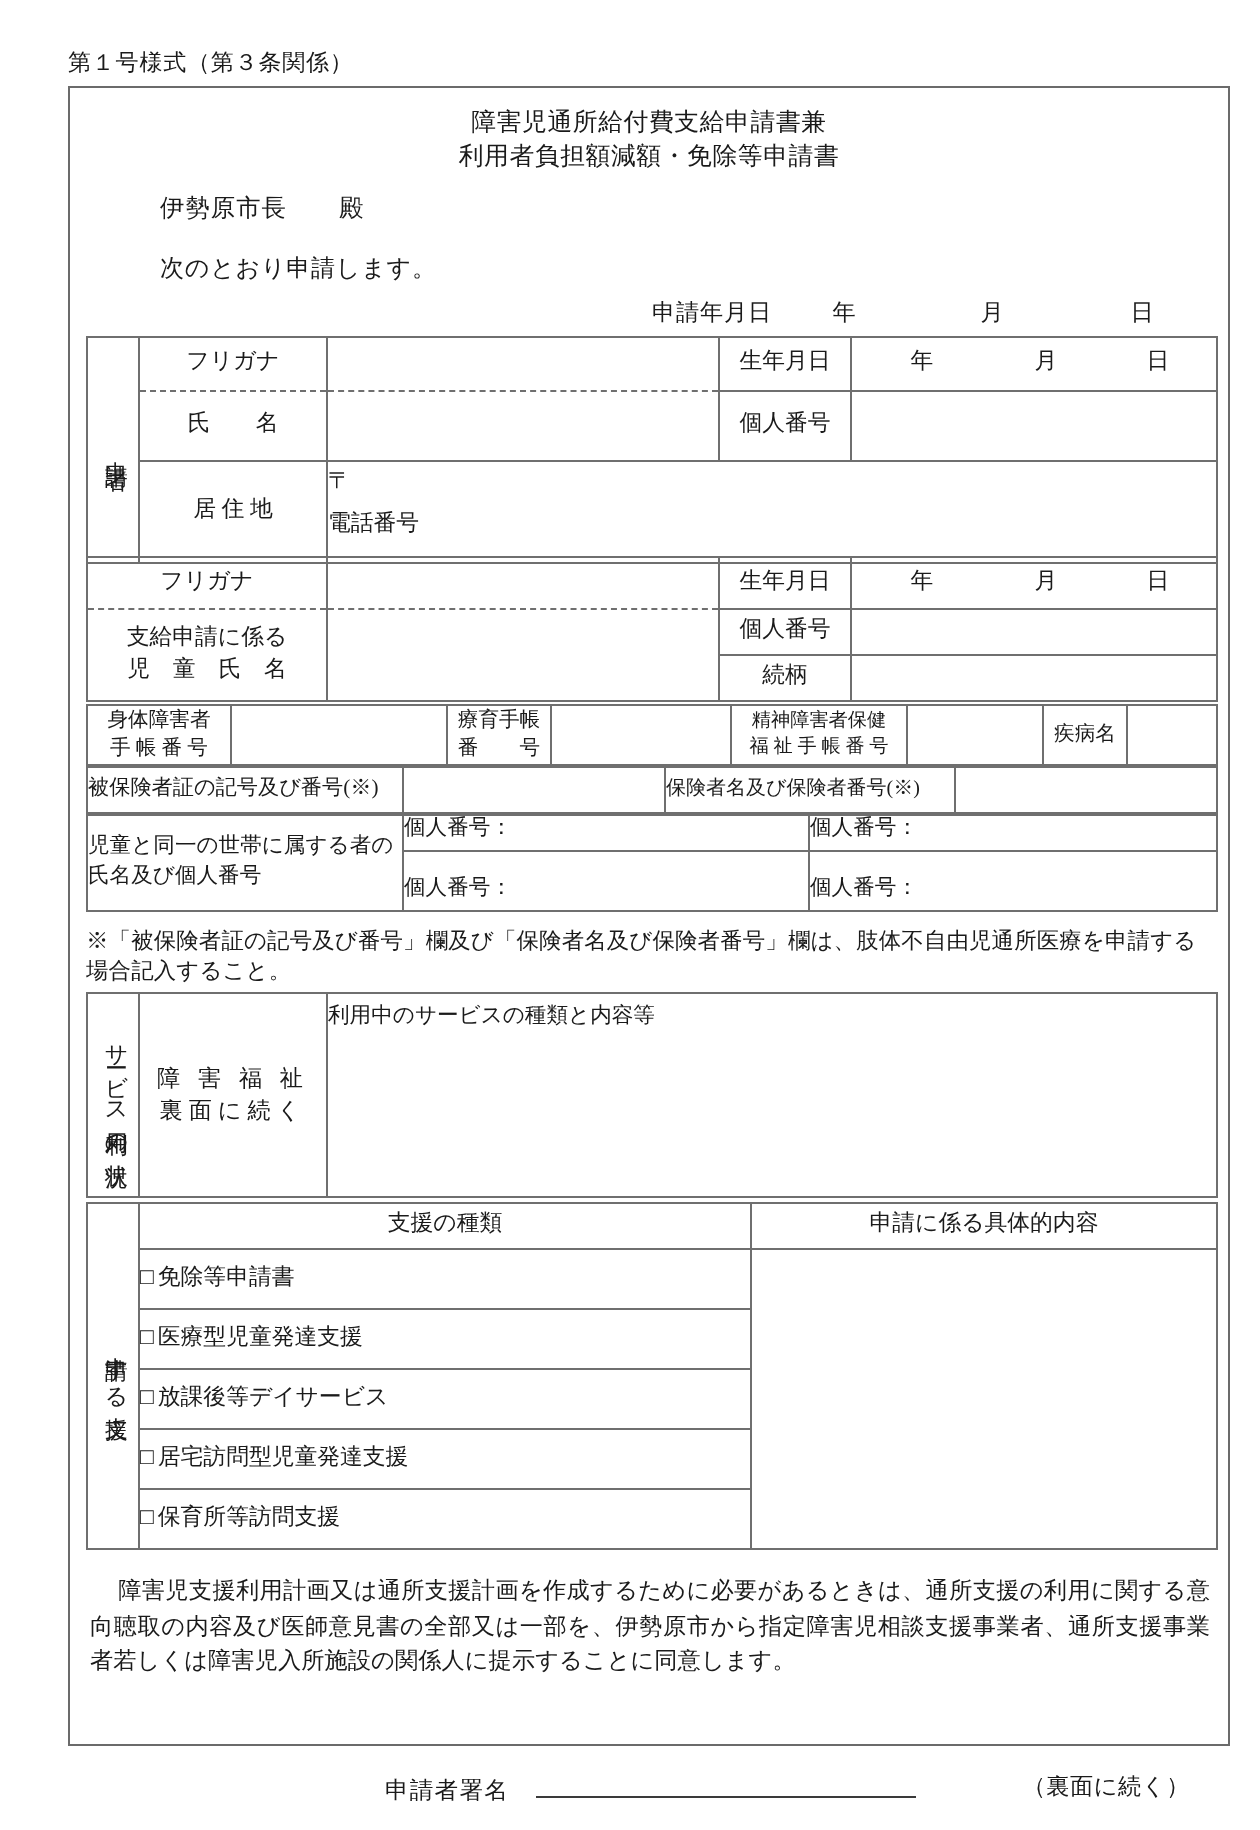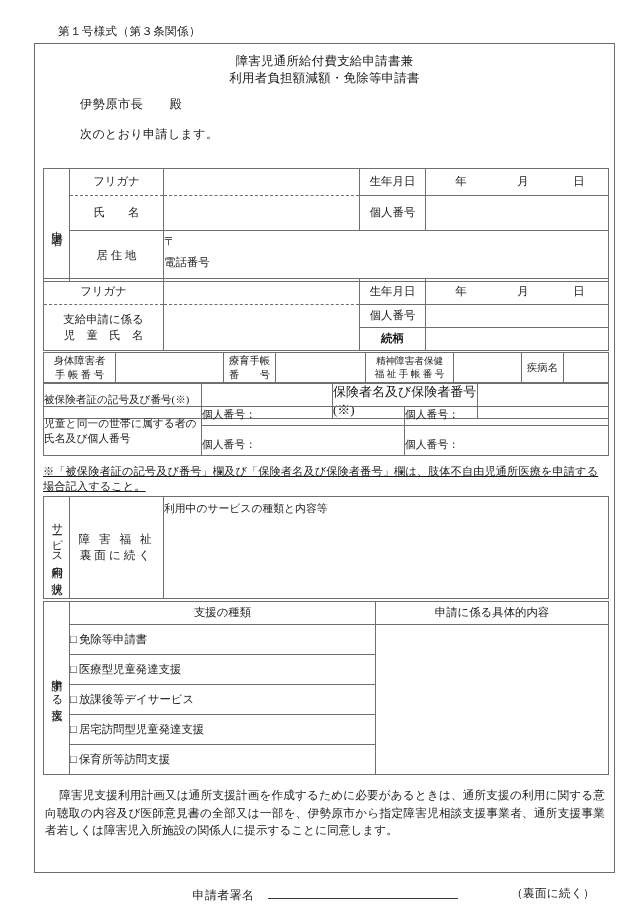--- a/index.html
+++ b/index.html
@@ -22,21 +22,20 @@
   }
 
   
   .form-no {
     position: absolute;
     left: 34px;
     top: 24px;
     font-size: 11.5px;
     letter-spacing: 0.4px;
     white-space: nowrap;
-    margin-left: 24px;
   }
 
   
   .frame {
     position: absolute;
     left: 34px;
     top: 43px;
     width: 581px;
     height: 830px;
     border: 1.1px solid #6b6b6b;
@@ -217,20 +216,26 @@
       <span class="ln">障害児通所給付費支給申請書兼</span>
       <span class="ln">利用者負担額減額・免除等申請書</span>
     </div>
 
     <div class="addressee">
       <span>伊勢原市長</span><span class="hono">殿</span>
     </div>
 
     <div class="lead">次のとおり申請します。</div>
 
+    <div class="appdate">
+      <span class="lbl">申請年月日</span>
+      <span class="y">年</span>
+      <span class="m">月</span>
+      <span class="d">日</span>
+    </div>
 
     <table class="tbl" style="left:8px; top:124px; width:565px;">
       <colgroup>
         <col style="width:26px">
         <col style="width:94px">
         <col style="width:196px">
         <col style="width:66px">
         <col style="width:183px">
       </colgroup>
       <tbody>
@@ -288,21 +293,21 @@
         <tr>
           <td class="pad ctr noborder-top two-line" rowspan="2" style="height:44px;">
             <div>支給申請に係る</div>
             <div>児　童　氏　名</div>
           </td>
           <td class="noborder-top" rowspan="2"></td>
           <td class="pad ctr" style="height:22px;">個人番号</td>
           <td></td>
         </tr>
         <tr>
-          <td class="pad ctr" style="height:22px;font-weight:bold;">続柄</td>
+          <td class="pad ctr" style="height:22px;">続柄</td>
           <td></td>
         </tr>
       </tbody>
     </table>
 
     <table class="tbl" style="left:8px; top:308px; width:565px;">
       <colgroup>
         <col style="width:72px">
         <col style="width:108px">
         <col style="width:52px">
@@ -339,21 +344,21 @@
       <colgroup>
         <col style="width:158px">
         <col style="width:131px">
         <col style="width:145px">
         <col style="width:131px">
       </colgroup>
       <tbody>
         <tr>
           <td class="pad lft" style="height:24px; font-size:10.6px;">被保険者証の記号及び番号(※)</td>
           <td></td>
-          <td class="pad lft" style="font-size:13px;">保険者名及び保険者番号(※)</td>
+          <td class="pad lft" style="font-size:10px;">保険者名及び保険者番号(※)</td>
           <td></td>
         </tr>
       </tbody>
     </table>
 
     <table class="tbl" style="left:8px; top:362px; width:565px;">
       <colgroup>
         <col style="width:158px">
         <col style="width:203px">
         <col style="width:204px">
@@ -367,21 +372,21 @@
           <td class="pad lft" style="vertical-align:bottom; padding-bottom:3px; font-size:10.8px;">個人番号：</td>
           <td class="pad lft" style="vertical-align:bottom; padding-bottom:3px; font-size:10.8px;">個人番号：</td>
         </tr>
         <tr>
           <td class="pad lft" style="height:26px; vertical-align:bottom; padding-bottom:3px; font-size:10.8px;">個人番号：</td>
           <td class="pad lft" style="vertical-align:bottom; padding-bottom:3px; font-size:10.8px;">個人番号：</td>
         </tr>
       </tbody>
     </table>
 
-    <div class="note" style="left:8px; top:420px; width:565px;text-decoration:underline;">※「被保険者証の記号及び番号」欄及び「保険者名及び保険者番号」欄は、肢体不自由児通所医療を申請する場合記入すること。</div>
+    <div class="note" style="left:8px; top:420px; width:565px;">※「被保険者証の記号及び番号」欄及び「保険者名及び保険者番号」欄は、肢体不自由児通所医療を申請する場合記入すること。</div>
 
     <table class="tbl" style="left:8px; top:452px; width:565px;">
       <colgroup>
         <col style="width:26px">
         <col style="width:94px">
         <col style="width:445px">
       </colgroup>
       <tbody>
         <tr>
           <td class="vcell" style="height:101px;">

